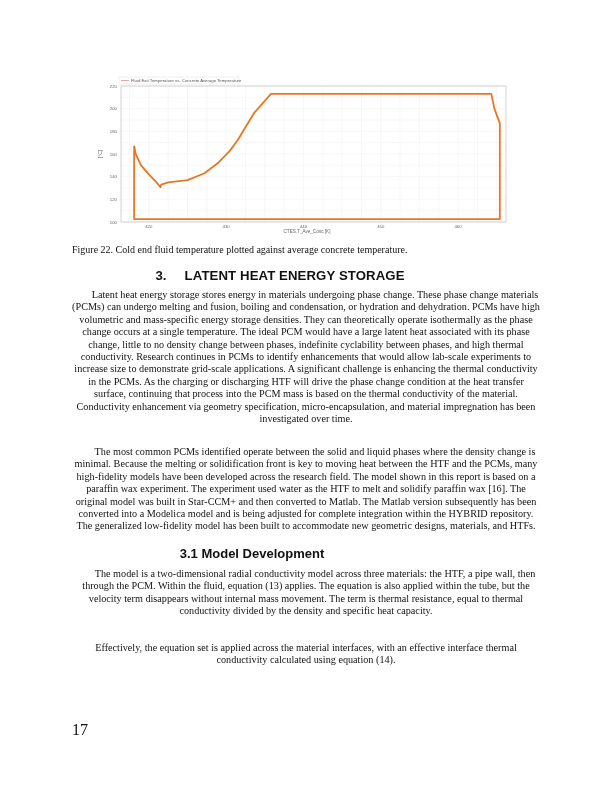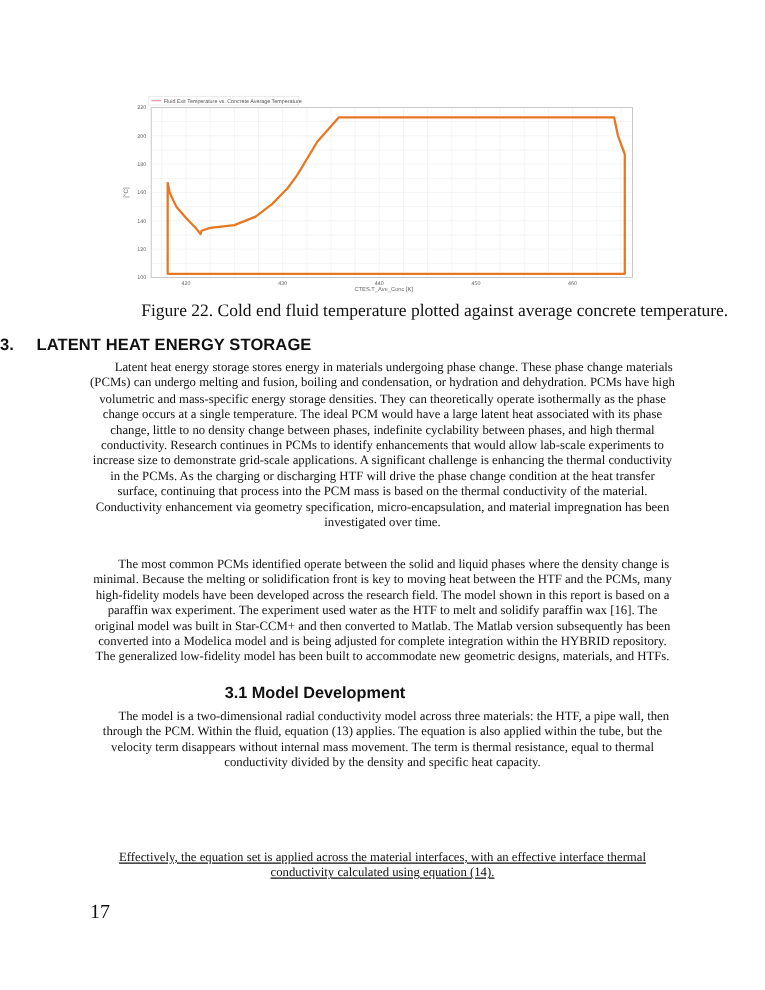--- a/index.html
+++ b/index.html
@@ -1,28 +1,28 @@
 <!DOCTYPE html>
 <html><head>
 <meta charset="utf-8">
 <style>
   html, body { margin: 0; padding: 0; background: #ffffff; }
   body { width: 612px; height: 792px; position: relative; overflow: hidden; font-family: "Liberation Serif", serif; color: #111; }
   .figure { position: absolute; left: 80px; top: 40px; width: 440px; height: 196px; }
   .figure svg { display: block; }
-  .caption { position: absolute; left: 72px; top: 244px; font-size: 14px; line-height: 12px; margin-left: 41px; }
-  .h1 { position: absolute; left: 0; width: 560px; top: 268px; text-align: left; font-family: "Liberation Sans", sans-serif; font-weight: bold; font-size: 13.2px; letter-spacing: 0.1px; }
+  .caption { position: absolute; left: 72px; top: 244px; font-size: 10px; line-height: 12px; }
+  .h1 { position: absolute; left: 0; width: 560px; top: 268px; text-align: center; font-family: "Liberation Sans", sans-serif; font-weight: bold; font-size: 13.2px; letter-spacing: 0.1px; }
   .h1 .num { margin-right: 18px; }
   .h2 { position: absolute; left: 0; width: 504px; top: 546px; text-align: center; font-family: "Liberation Sans", sans-serif; font-weight: bold; font-size: 13px; }
   .para { position: absolute; left: 72px; width: 468px; font-size: 10.2px; line-height: 12.4px; text-align: center; }
   .para.indent { text-indent: 18px; }
   .p1 { top: 289px; }
   .p2 { top: 446px; }
   .p3 { top: 568px; }
-  .p4 { top: 681px; text-decoration: underline; }
+  .p4 { top: 642px; }
   .pagenum { position: absolute; left: 72px; top: 721px; font-size: 16px; }
 </style>
 </head>
 <body>
 
 <div class="figure">
   <svg id="chart" width="440" height="196" viewBox="0 0 440 196" xmlns="http://www.w3.org/2000/svg">
     <g id="grid">
         <line x1="49.5040160642572" x2="49.5040160642572" y1="46" y2="182" stroke="#eeeeee" stroke-width="0.5"></line>
         <line x1="68.83132530120498" x2="68.83132530120498" y1="46" y2="182" stroke="#eeeeee" stroke-width="0.5"></line>

